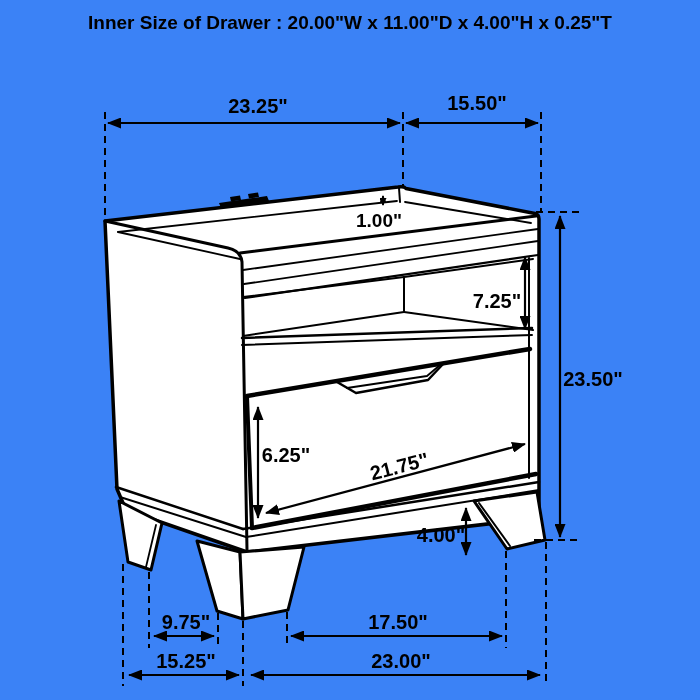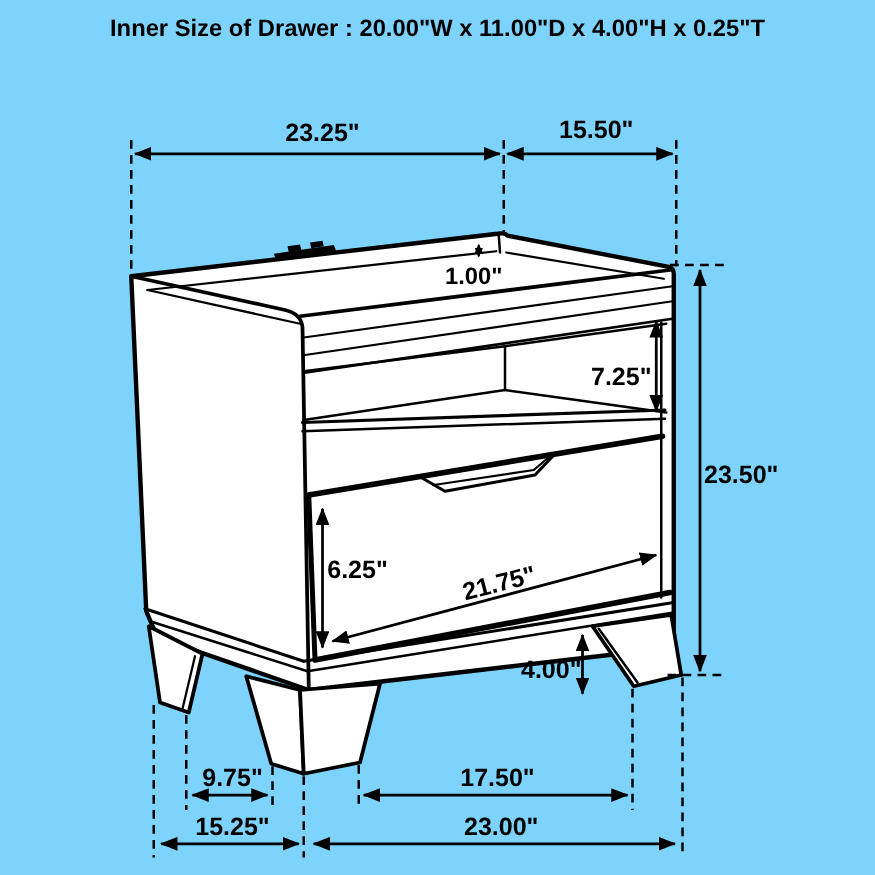--- a/index.html
+++ b/index.html
@@ -1,16 +1,16 @@
 <!DOCTYPE html>
 <html><head>
 <meta charset="utf-8">
 <style>
   html,body{margin:0;padding:0;background:#fff;}
-  #stage{position:relative;width:700px;height:700px;background:#7dd3fc;overflow:hidden;
+  #stage{position:relative;width:700px;height:700px;background:#3b82f6;overflow:hidden;
          font-family:"Liberation Sans",sans-serif;}
   svg text{font-family:"Liberation Sans",sans-serif;font-weight:bold;fill:#000;}
   .dimlbl{font-size:20px;}
   .tinylbl{font-size:19px;}
   .titlelbl{font-size:19px;}
 </style>
 </head>
 <body>
 
 <div id="stage">

